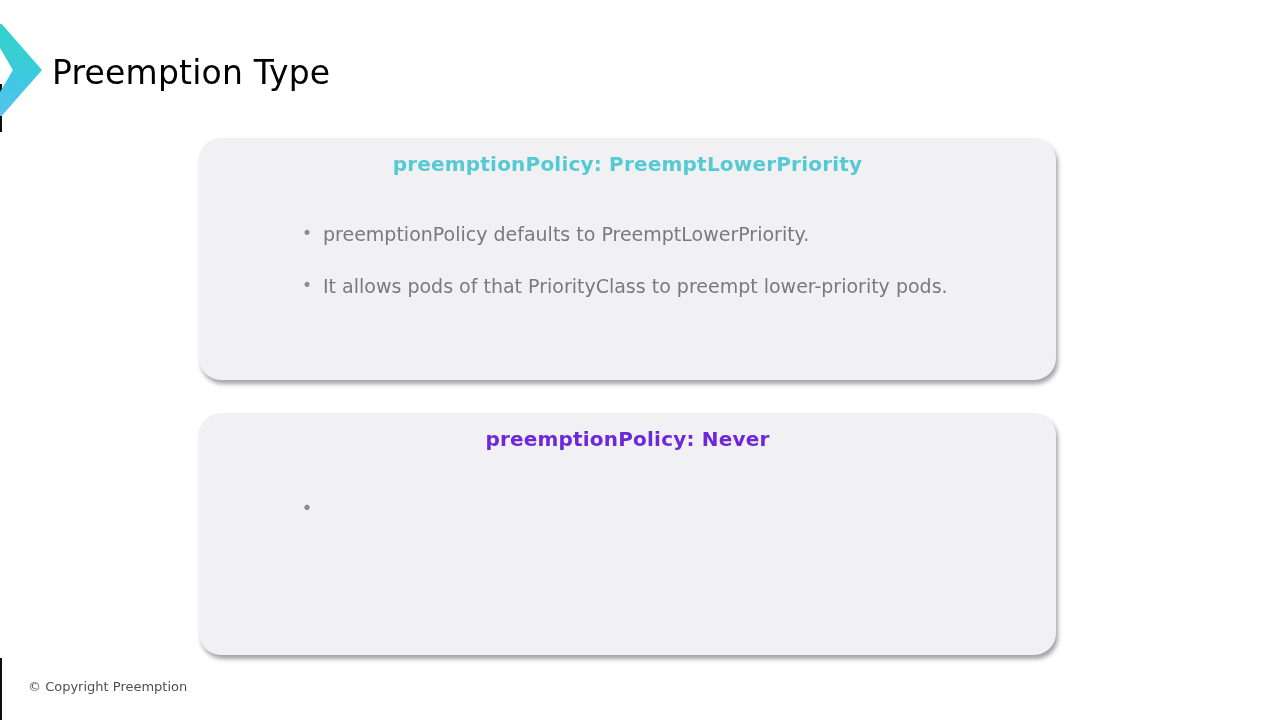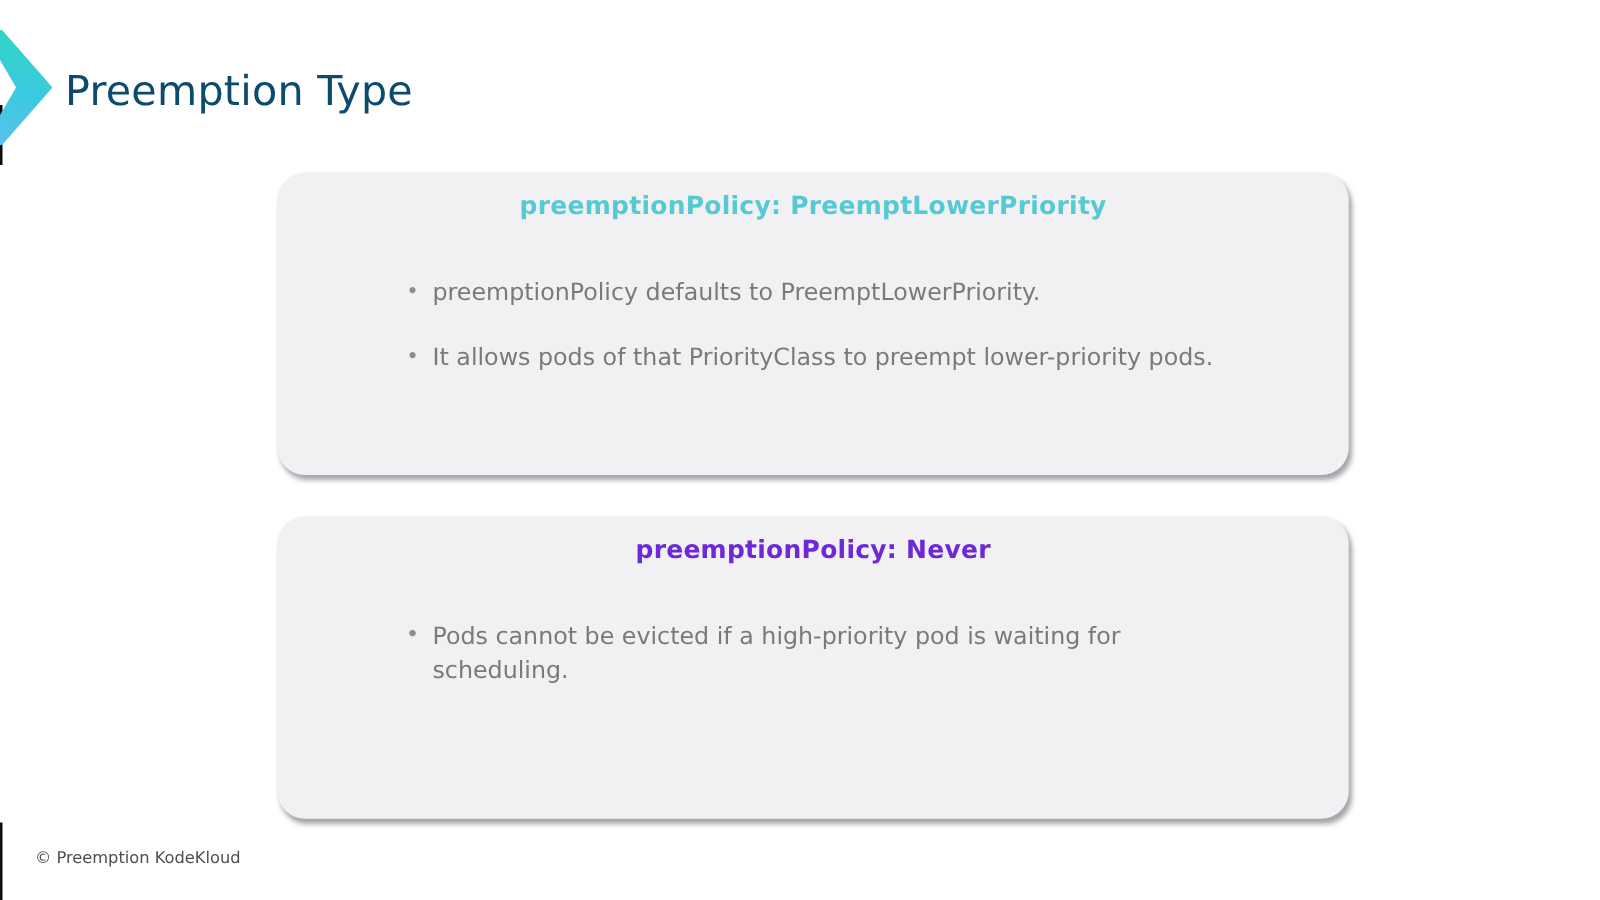--- a/index.html
+++ b/index.html
@@ -34,26 +34,26 @@
     clip-path: polygon(0% 0%, 28% 0%, 100% 50%, 28% 100%, 0% 100%, 48% 50%);
   }
 
   .slide-title {
     position: absolute;
     left: 52px;
     top: 53px;
     font-size: 33px;
     font-weight: 500;
     letter-spacing: 0.2px;
-    color: #0c4a6e;
+    color: #000000;
   }
 
   .card {
     position: absolute;
-    left: 222px;
+    left: 199px;
     width: 857px;
     height: 242px;
     background: #f1f0f2;
     border-radius: 22px;
     box-shadow: 2px 4px 4px rgba(88, 88, 98, 0.55);
   }
   .card.preempt-card { top: 138px; }
   .card.never-card  { top: 413px; }
 
   .card-heading {
@@ -125,18 +125,17 @@
 </section>
 
 <section class="card never-card">
   <h2 class="card-heading">preemptionPolicy: Never</h2>
   <ul class="card-bullets">
     <li>
       <span class="bullet-dot">•</span>
     </li>
     <li>
       <span class="bullet-dot">•</span>
-      <span class="bullet-text">Pods cannot be evicted if a high-priority pod is waiting for scheduling.</span>
     </li>
   </ul>
 </section>
 
-<div class="footer-copyright">© Preemption KodeKloud</div>
+<div class="footer-copyright">© Copyright Preemption</div>
 
 </body></html>

